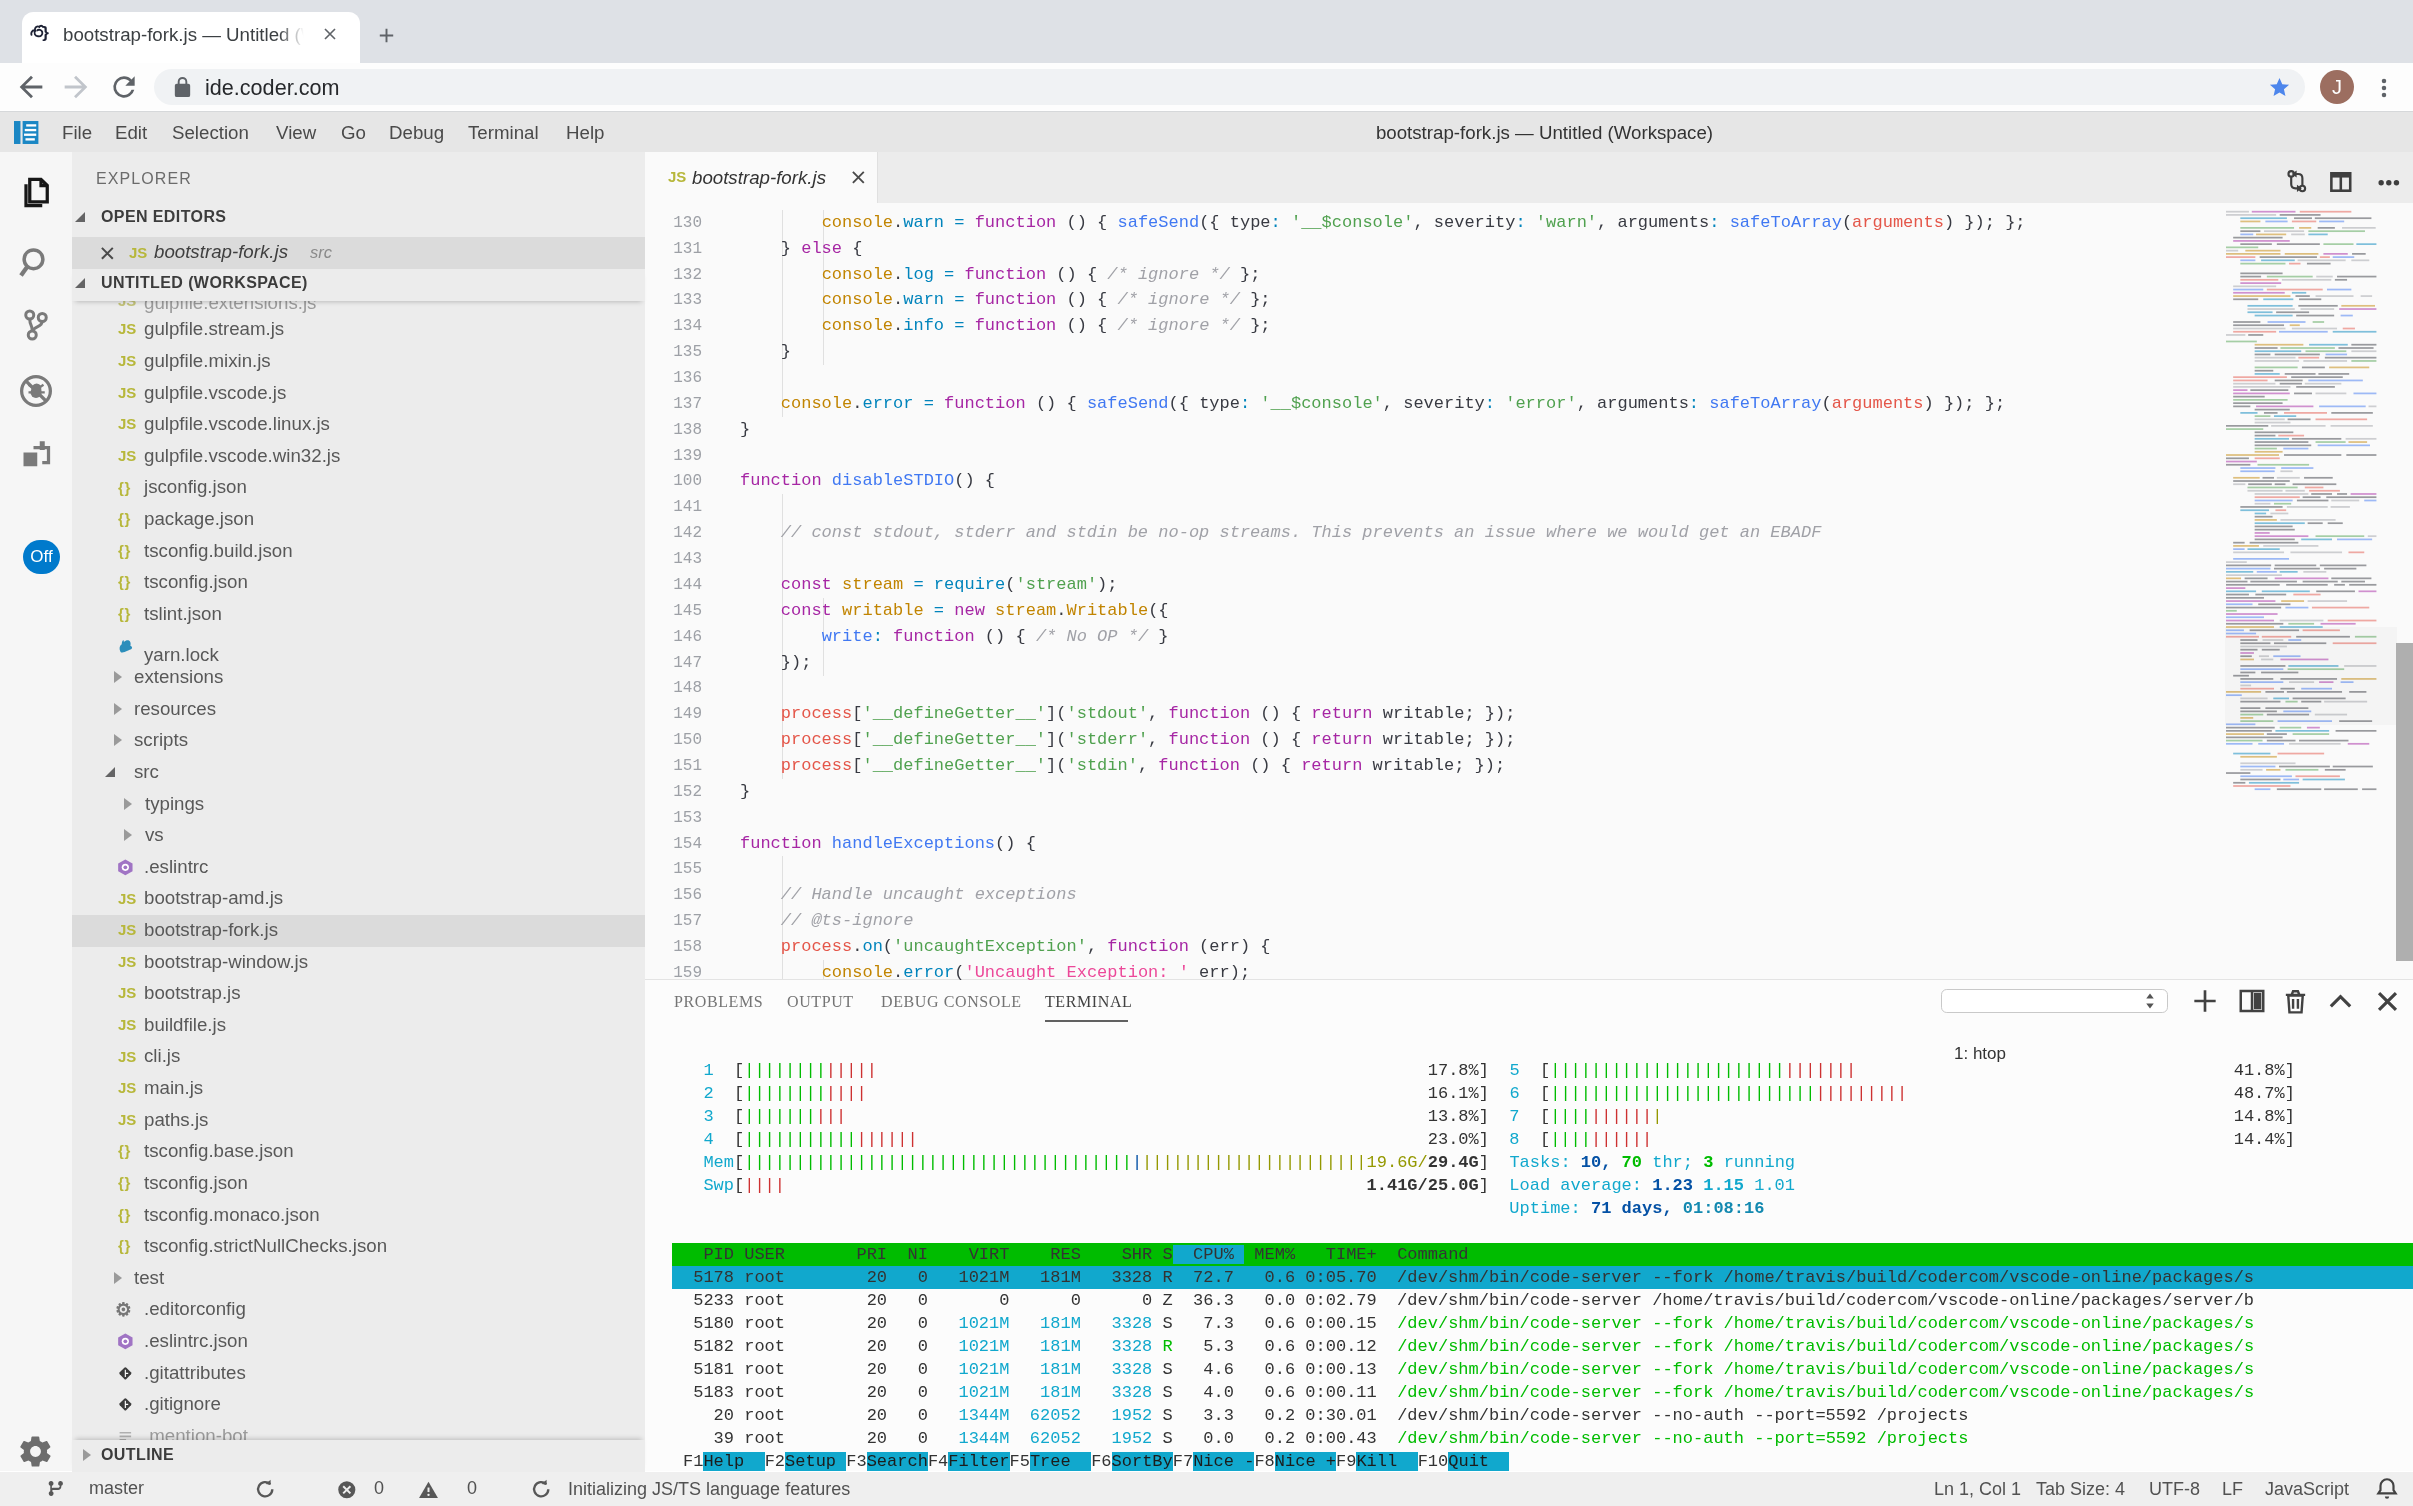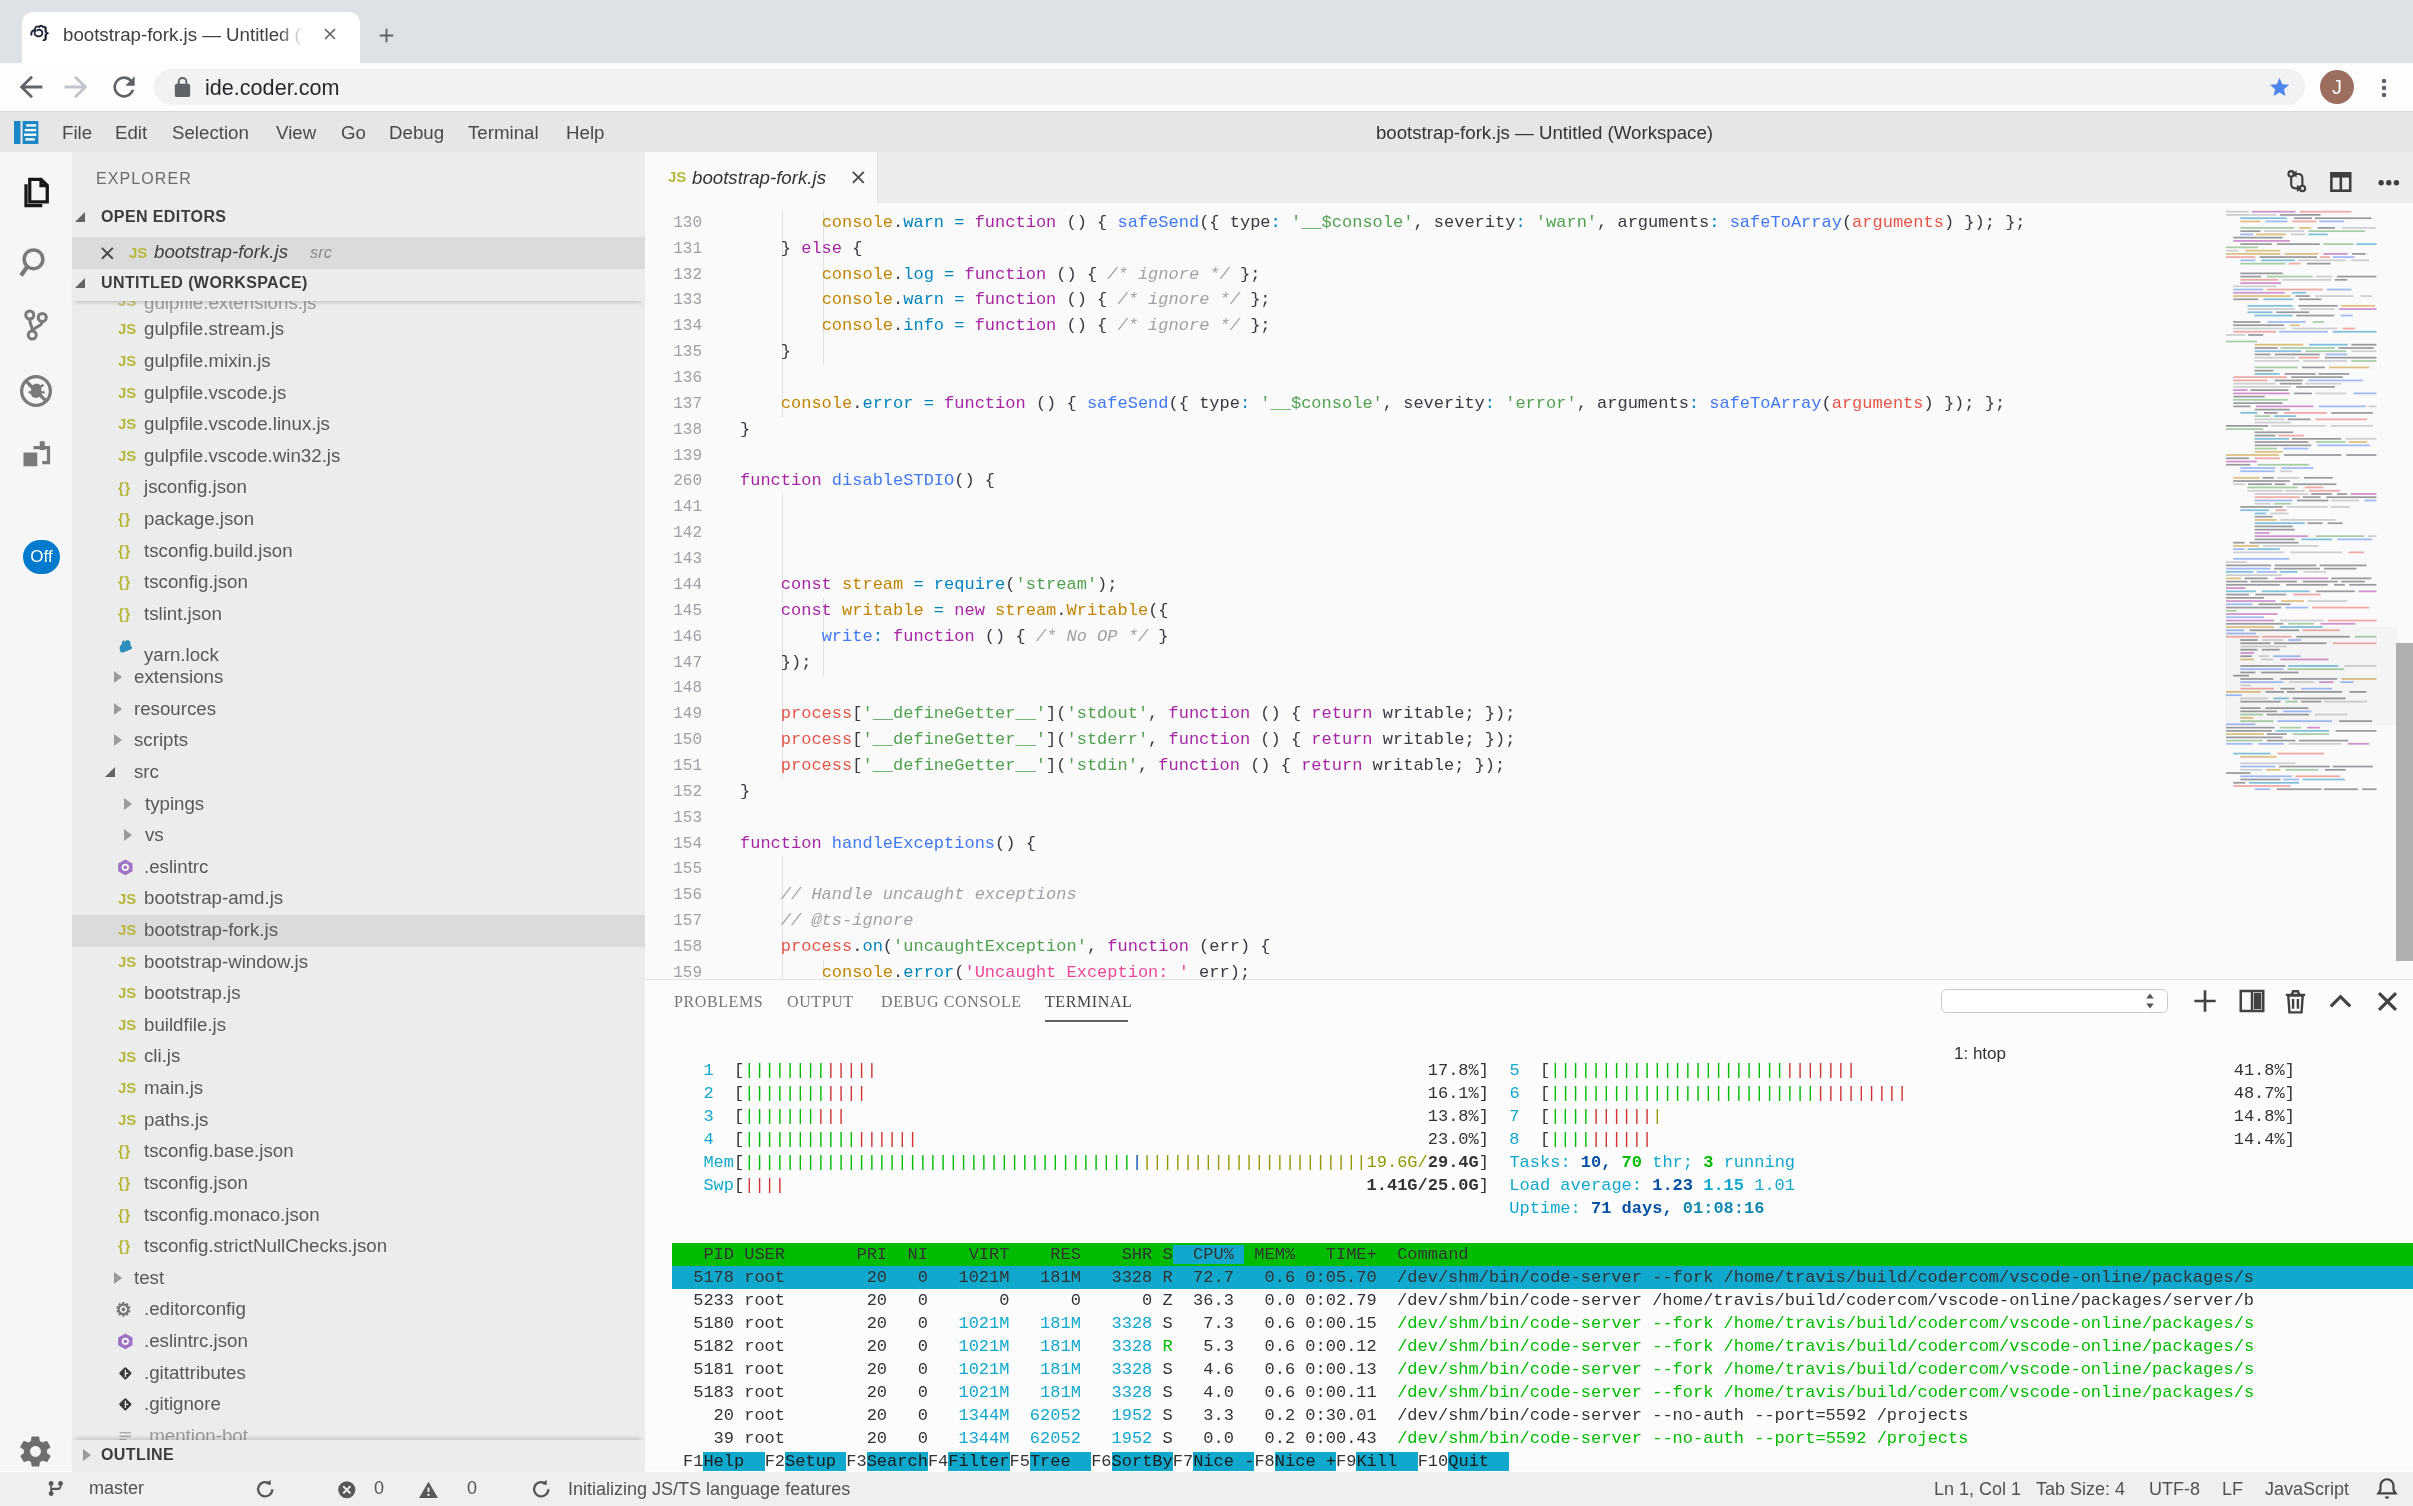--- a/index.html
+++ b/index.html
@@ -260,23 +260,23 @@
 <div class="cl" style="top:210px"><span class="ln">130</span><span class="ct">        <span style="color:#C18401">console</span><span style="color:#383A42">.</span><span style="color:#0184BC">warn</span> <span style="color:#0184BC">=</span> <span style="color:#A626A4">function</span><span style="color:#383A42"> () { </span><span style="color:#4078F2">safeSend</span><span style="color:#383A42">({ type</span><span style="color:#0184BC">:</span><span style="color:#383A42"> </span><span style="color:#50A14F">'__$console'</span><span style="color:#383A42">, severity</span><span style="color:#0184BC">:</span><span style="color:#383A42"> </span><span style="color:#50A14F">'warn'</span><span style="color:#383A42">, arguments</span><span style="color:#0184BC">:</span><span style="color:#383A42"> </span><span style="color:#4078F2">safeToArray</span><span style="color:#383A42">(</span><span style="color:#E45649">arguments</span><span style="color:#383A42">) }); };</span></span></div>
 <div class="cl" style="top:236px"><span class="ln">131</span><span class="ct">    <span style="color:#383A42">} </span><span style="color:#A626A4">else</span><span style="color:#383A42"> {</span></span></div>
 <div class="cl" style="top:262px"><span class="ln">132</span><span class="ct">        <span style="color:#C18401">console</span><span style="color:#383A42">.</span><span style="color:#0184BC">log</span> <span style="color:#0184BC">=</span> <span style="color:#A626A4">function</span><span style="color:#383A42"> () { </span><span style="color:#A0A1A7;font-style:italic">/* ignore */</span><span style="color:#383A42"> };</span></span></div>
 <div class="cl" style="top:287px"><span class="ln">133</span><span class="ct">        <span style="color:#C18401">console</span><span style="color:#383A42">.</span><span style="color:#0184BC">warn</span> <span style="color:#0184BC">=</span> <span style="color:#A626A4">function</span><span style="color:#383A42"> () { </span><span style="color:#A0A1A7;font-style:italic">/* ignore */</span><span style="color:#383A42"> };</span></span></div>
 <div class="cl" style="top:313px"><span class="ln">134</span><span class="ct">        <span style="color:#C18401">console</span><span style="color:#383A42">.</span><span style="color:#0184BC">info</span> <span style="color:#0184BC">=</span> <span style="color:#A626A4">function</span><span style="color:#383A42"> () { </span><span style="color:#A0A1A7;font-style:italic">/* ignore */</span><span style="color:#383A42"> };</span></span></div>
 <div class="cl" style="top:339px"><span class="ln">135</span><span class="ct">    <span style="color:#383A42">}</span></span></div>
 <div class="cl" style="top:365px"><span class="ln">136</span><span class="ct"></span></div>
 <div class="cl" style="top:391px"><span class="ln">137</span><span class="ct">    <span style="color:#C18401">console</span><span style="color:#383A42">.</span><span style="color:#0184BC">error</span> <span style="color:#0184BC">=</span> <span style="color:#A626A4">function</span><span style="color:#383A42"> () { </span><span style="color:#4078F2">safeSend</span><span style="color:#383A42">({ type</span><span style="color:#0184BC">:</span><span style="color:#383A42"> </span><span style="color:#50A14F">'__$console'</span><span style="color:#383A42">, severity</span><span style="color:#0184BC">:</span><span style="color:#383A42"> </span><span style="color:#50A14F">'error'</span><span style="color:#383A42">, arguments</span><span style="color:#0184BC">:</span><span style="color:#383A42"> </span><span style="color:#4078F2">safeToArray</span><span style="color:#383A42">(</span><span style="color:#E45649">arguments</span><span style="color:#383A42">) }); };</span></span></div>
 <div class="cl" style="top:417px"><span class="ln">138</span><span class="ct"><span style="color:#383A42">}</span></span></div>
 <div class="cl" style="top:443px"><span class="ln">139</span><span class="ct"></span></div>
-<div class="cl" style="top:468px"><span class="ln">260</span><span class="ct"><span style="color:#A626A4">function</span><span style="color:#383A42"> </span><span style="color:#4078F2">disableSTDIO</span><span style="color:#383A42">() {</span></span></div>
+<div class="cl" style="top:468px"><span class="ln">100</span><span class="ct"><span style="color:#A626A4">function</span><span style="color:#383A42"> </span><span style="color:#4078F2">disableSTDIO</span><span style="color:#383A42">() {</span></span></div>
 <div class="cl" style="top:494px"><span class="ln">141</span><span class="ct"></span></div>
-<div class="cl" style="top:520px"><span class="ln">142</span></div>
+<div class="cl" style="top:520px"><span class="ln">142</span><span class="ct">    <span style="color:#A0A1A7;font-style:italic">// const stdout, stderr and stdin be no-op streams. This prevents an issue where we would get an EBADF</span></span></div>
 <div class="cl" style="top:546px"><span class="ln">143</span></div>
 <div class="cl" style="top:572px"><span class="ln">144</span><span class="ct">    <span style="color:#A626A4">const</span><span style="color:#383A42"> </span><span style="color:#C18401">stream</span><span style="color:#383A42"> </span><span style="color:#0184BC">=</span><span style="color:#383A42"> </span><span style="color:#0184BC">require</span><span style="color:#383A42">(</span><span style="color:#50A14F">'stream'</span><span style="color:#383A42">);</span></span></div>
 <div class="cl" style="top:598px"><span class="ln">145</span><span class="ct">    <span style="color:#A626A4">const</span><span style="color:#383A42"> </span><span style="color:#C18401">writable</span><span style="color:#383A42"> </span><span style="color:#0184BC">=</span><span style="color:#383A42"> </span><span style="color:#A626A4">new</span><span style="color:#383A42"> </span><span style="color:#C18401">stream</span><span style="color:#383A42">.</span><span style="color:#C18401">Writable</span><span style="color:#383A42">({</span></span></div>
 <div class="cl" style="top:624px"><span class="ln">146</span><span class="ct">        <span style="color:#4078F2">write</span><span style="color:#0184BC">:</span><span style="color:#383A42"> </span><span style="color:#A626A4">function</span><span style="color:#383A42"> () { </span><span style="color:#A0A1A7;font-style:italic">/* No OP */</span><span style="color:#383A42"> }</span></span></div>
 <div class="cl" style="top:650px"><span class="ln">147</span><span class="ct">    <span style="color:#383A42">});</span></span></div>
 <div class="cl" style="top:675px"><span class="ln">148</span><span class="ct"></span></div>
 <div class="cl" style="top:701px"><span class="ln">149</span><span class="ct">    <span style="color:#E45649">process</span><span style="color:#383A42">[</span><span style="color:#50A14F">'__defineGetter__'</span><span style="color:#383A42">](</span><span style="color:#50A14F">'stdout'</span><span style="color:#383A42">, </span><span style="color:#A626A4">function</span><span style="color:#383A42"> () { </span><span style="color:#A626A4">return</span><span style="color:#383A42"> writable; });</span></span></div>
 <div class="cl" style="top:727px"><span class="ln">150</span><span class="ct">    <span style="color:#E45649">process</span><span style="color:#383A42">[</span><span style="color:#50A14F">'__defineGetter__'</span><span style="color:#383A42">](</span><span style="color:#50A14F">'stderr'</span><span style="color:#383A42">, </span><span style="color:#A626A4">function</span><span style="color:#383A42"> () { </span><span style="color:#A626A4">return</span><span style="color:#383A42"> writable; });</span></span></div>
 <div class="cl" style="top:753px"><span class="ln">151</span><span class="ct">    <span style="color:#E45649">process</span><span style="color:#383A42">[</span><span style="color:#50A14F">'__defineGetter__'</span><span style="color:#383A42">](</span><span style="color:#50A14F">'stdin'</span><span style="color:#383A42">, </span><span style="color:#A626A4">function</span><span style="color:#383A42"> () { </span><span style="color:#A626A4">return</span><span style="color:#383A42"> writable; });</span></span></div>
 <div class="cl" style="top:779px"><span class="ln">152</span><span class="ct"><span style="color:#383A42">}</span></span></div>

